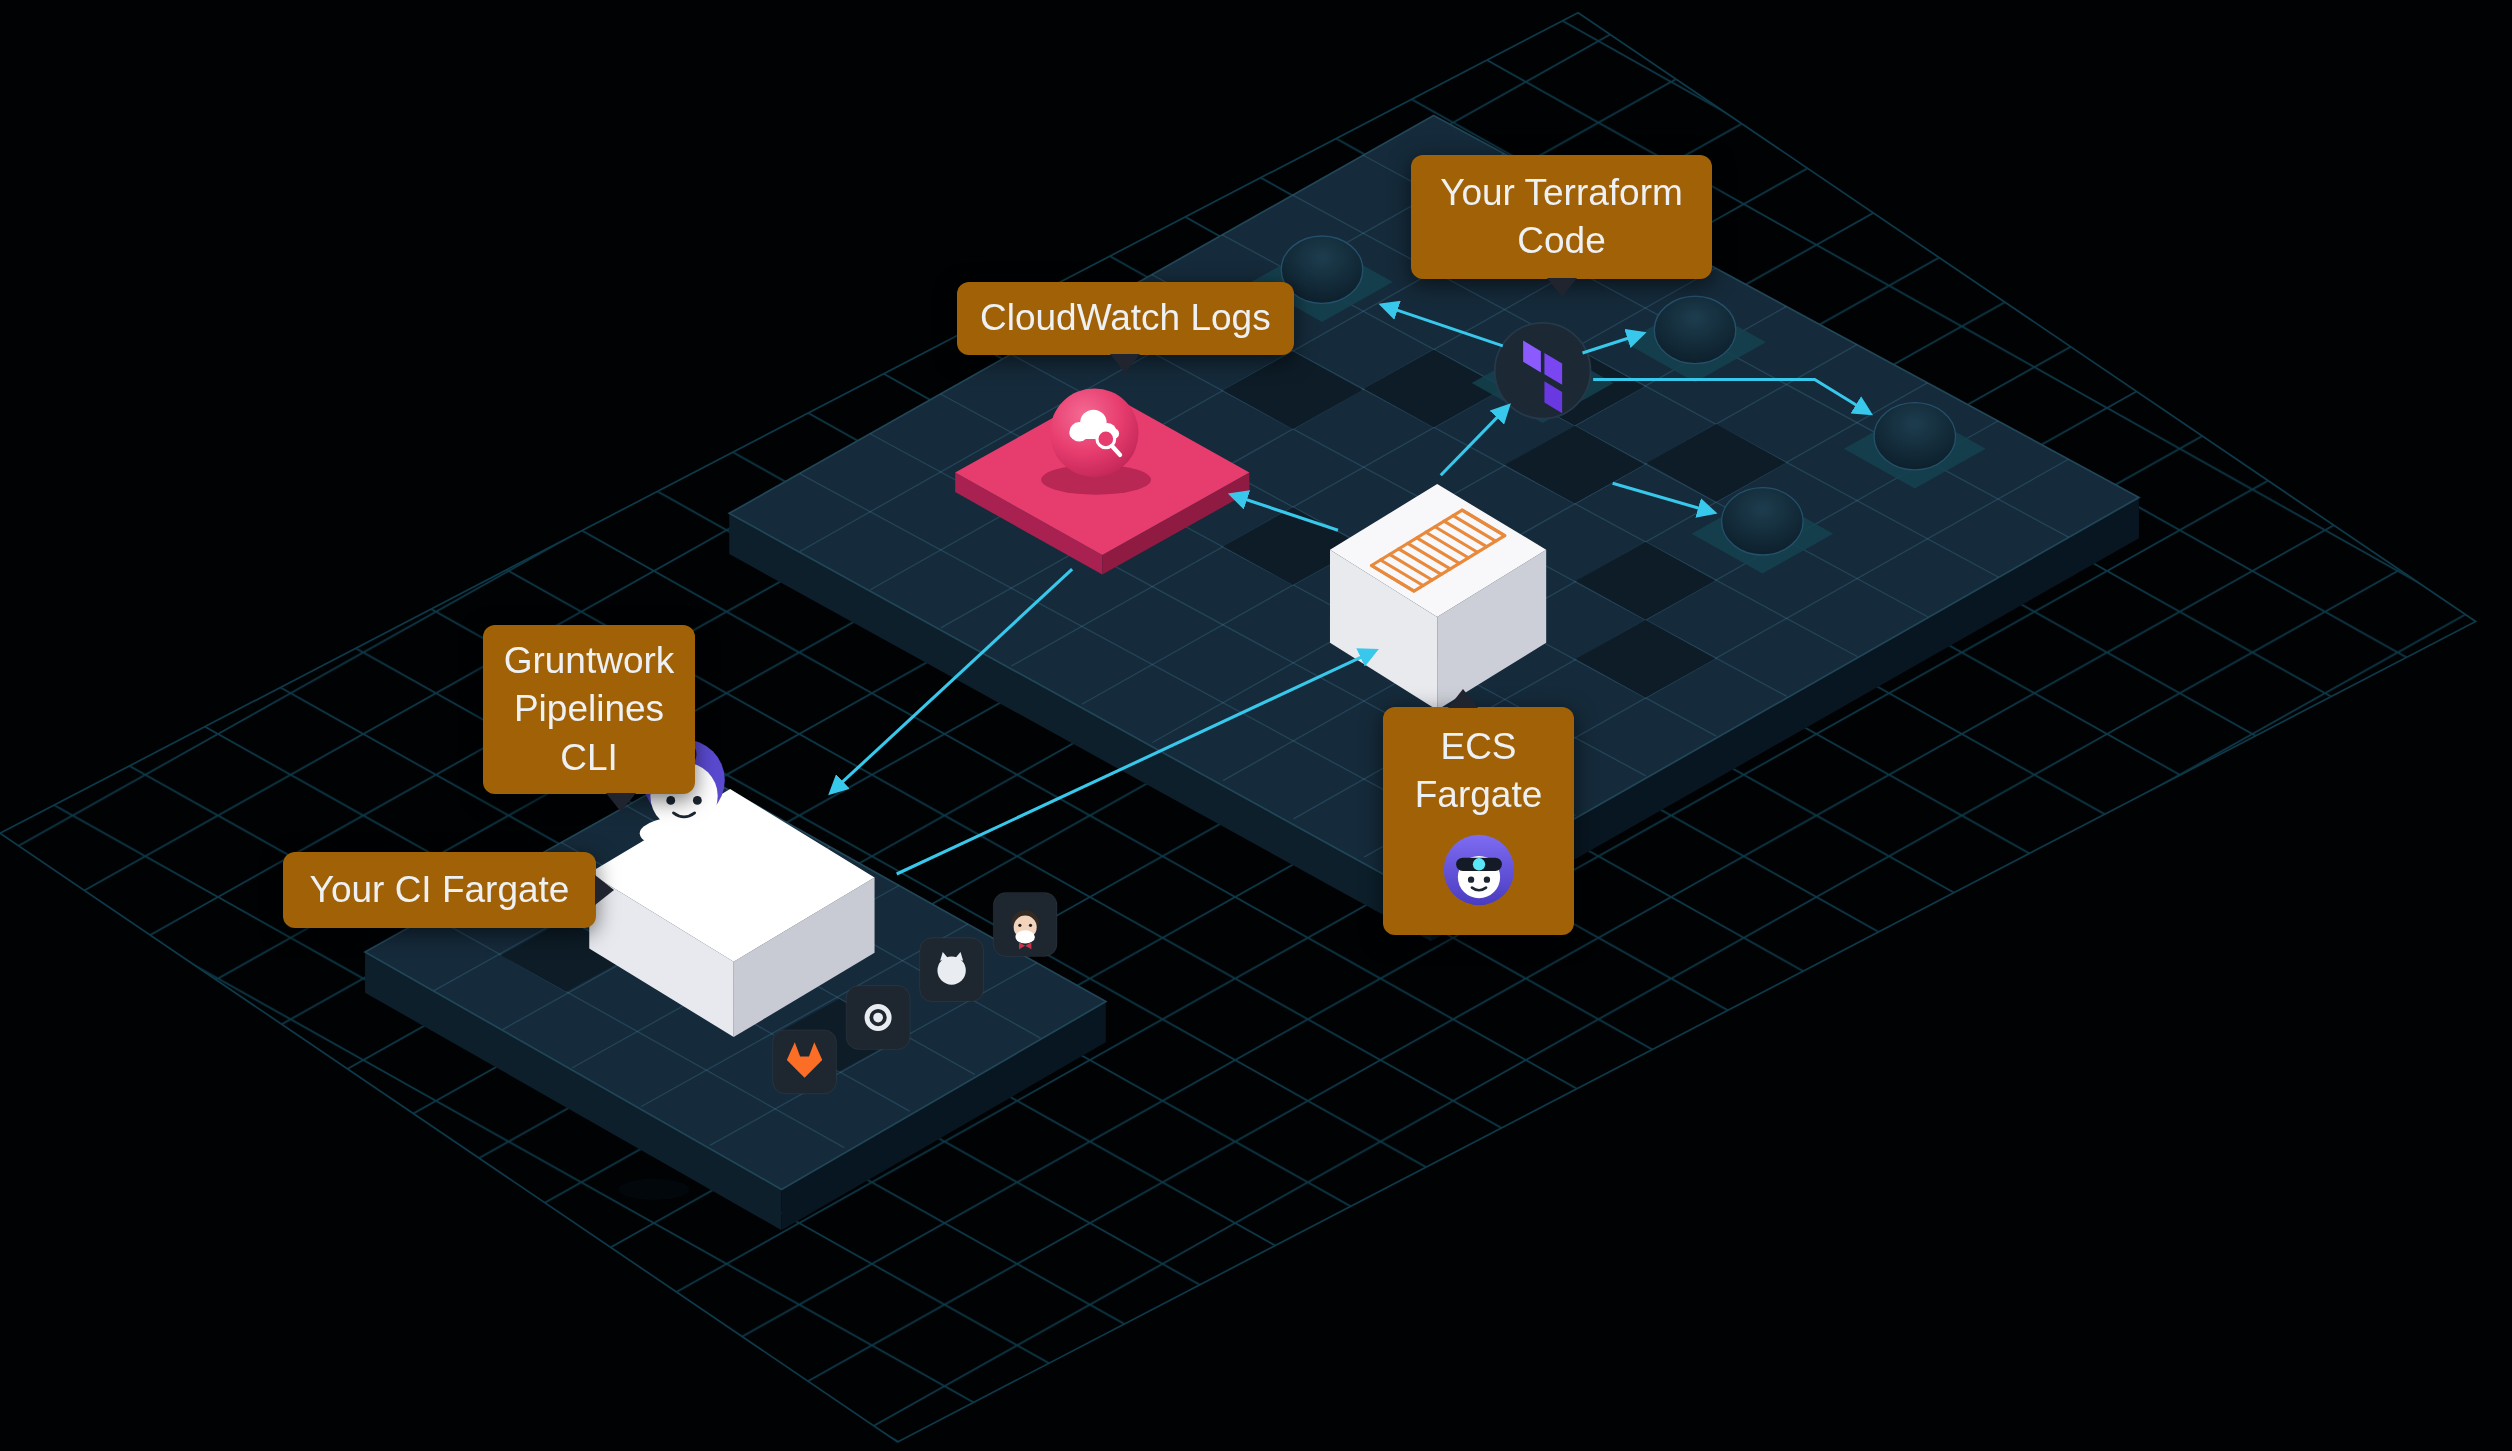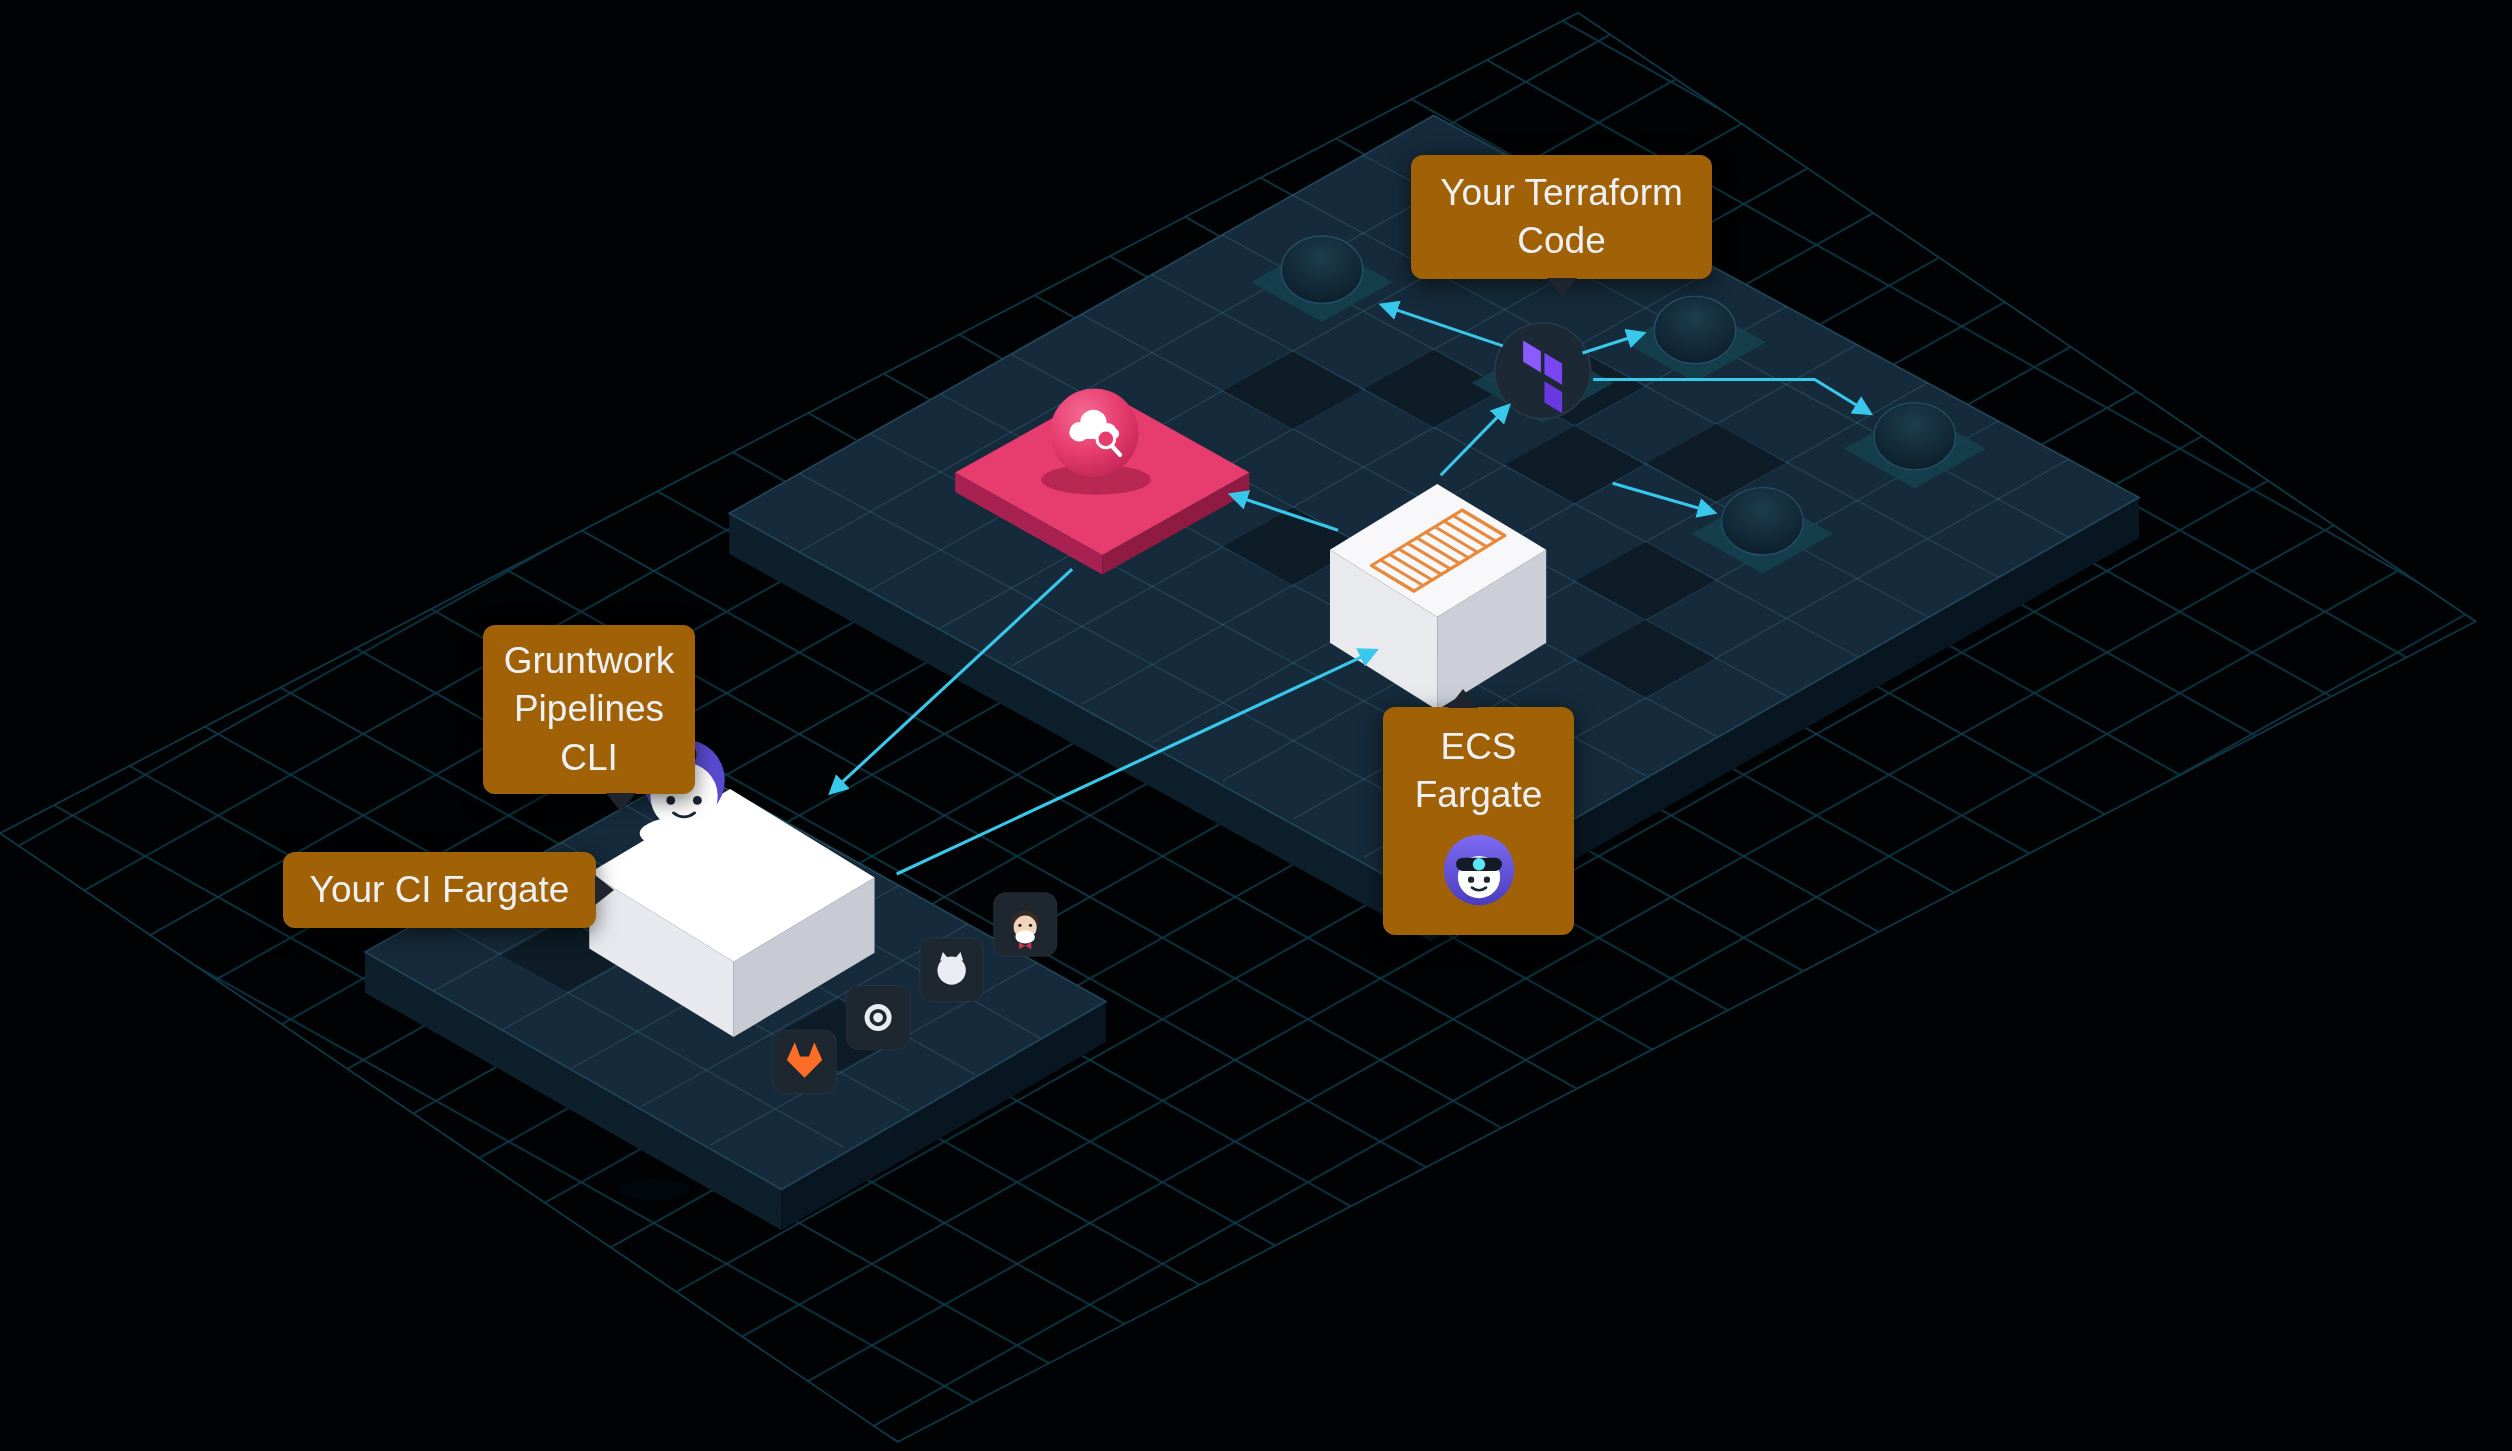--- a/index.html
+++ b/index.html
@@ -246,20 +246,24 @@
         <path d="M888,1196 L897,1176 L903,1192 L913,1192 L919,1176 L928,1196 L908,1216 Z" fill="#fc6d26"></path>
       </g>
     </g>
   </svg>
 
   <div class="label" style="left:1404px;top:155px;width:301px;min-height:124px;padding:14px 25px;">
     <span>Your Terraform Code</span>
     <div class="tail down"></div>
   </div>
 
+  <div class="label" style="left:950px;top:282px;padding:12.4px 23px;white-space:nowrap;">
+    <span>CloudWatch Logs</span>
+    <div class="tail down"></div>
+  </div>
 
   <div class="label" style="left:476px;top:625px;width:212px;min-height:105px;padding:12.4px 16px;">
     <span>Gruntwork Pipelines CLI</span>
     <div class="tail down off"></div>
   </div>
 
   <div class="label" style="left:276px;top:852px;padding:14px 26.6px;white-space:nowrap;">
     <span>Your CI Fargate</span>
     <div class="tail right"></div>
   </div>

